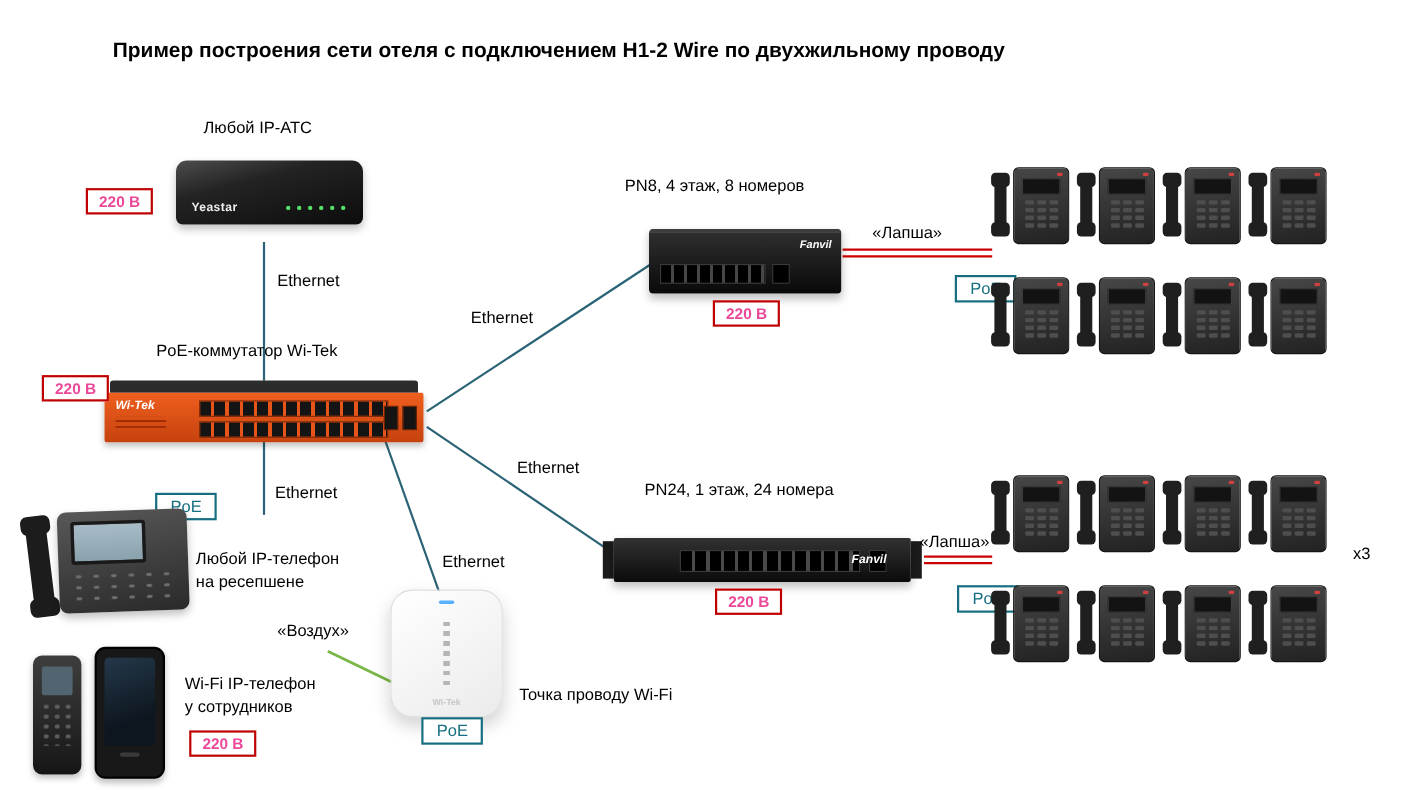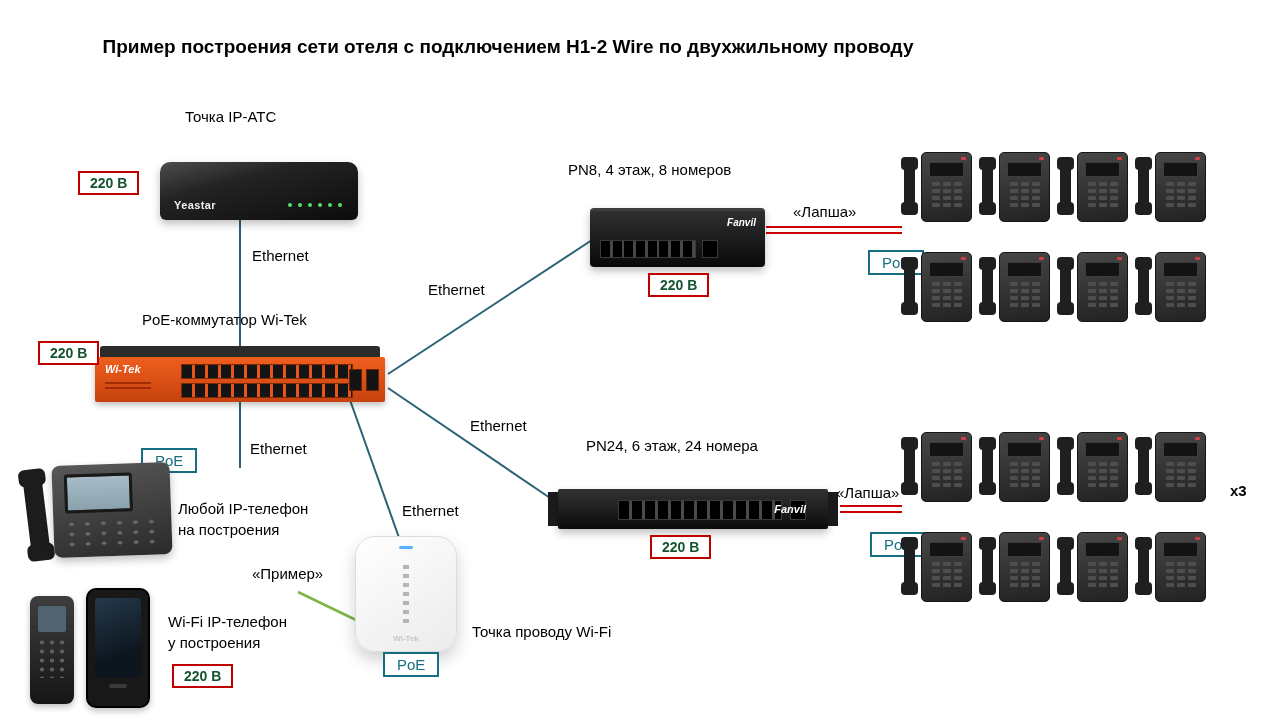--- a/index.html
+++ b/index.html
@@ -3,21 +3,21 @@
 <meta charset="utf-8">
 <style>
   html,body{margin:0;padding:0;background:#fff;}
   .canvas{position:relative;width:1280px;height:720px;background:#fff;overflow:hidden;
           font-family:"Liberation Sans", sans-serif;color:#000;}
   svg.wires{position:absolute;left:0;top:0;width:1280px;height:720px;z-index:1;}
   .abs{position:absolute;z-index:2;}
   .title{top:36px;left:0;width:1016px;text-align:center;font-size:19px;font-weight:bold;}
   .lbl{font-size:15px;white-space:nowrap;}
   .lbl2{font-size:15px;line-height:21px;white-space:nowrap;}
-  .badge-power{border:2px solid #c00000;color:#14532d;font-weight:bold;font-size:14px;
+  .badge-power{border:2px solid #c00000;color:#ec4899;font-weight:bold;font-size:14px;
                padding:2px 10px;background:#fff;white-space:nowrap;}
   .badge-poe{border:2px solid #166e80;color:#166e80;font-size:15px;
              padding:2px 12px;background:#fff;white-space:nowrap;}
   
   .pbx{width:170px;height:58px;background:linear-gradient(165deg,#4d4d4d 0%,#232323 35%,#0c0c0c 100%);
        border-radius:10px 10px 6px 6px;box-shadow:0 4px 8px rgba(0,0,0,.25);}
   .pbx-brand{position:absolute;bottom:9px;left:14px;color:#efefef;font-size:11px;font-weight:bold;letter-spacing:.4px;}
   .pbx-leds{position:absolute;bottom:13px;right:16px;display:flex;gap:6px;}
   .pbx-leds i{width:4px;height:4px;border-radius:50%;background:#54e06a;}
   
@@ -105,22 +105,22 @@
     <line x1="350" y1="400" x2="402" y2="546" stroke="#2a6375" stroke-width="2"></line>
     <line x1="298" y1="592" x2="356" y2="620" stroke="#7ab648" stroke-width="2.5"></line>
     <line x1="766" y1="227" x2="902" y2="227" stroke="#cc0000" stroke-width="2"></line>
     <line x1="766" y1="233" x2="902" y2="233" stroke="#cc0000" stroke-width="2"></line>
     <line x1="840" y1="506" x2="902" y2="506" stroke="#cc0000" stroke-width="2"></line>
     <line x1="840" y1="512" x2="902" y2="512" stroke="#cc0000" stroke-width="2"></line>
   </svg>
 
   <div class="abs title">Пример построения сети отеля с подключением H1-2 Wire по двухжильному проводу</div>
 
-  <div class="abs lbl" style="left:185px;top:108px;">Точка IP-АТС</div>
-  <div class="abs pbx" style="left:160px;top:162px;padding-left:28px;">
+  <div class="abs lbl" style="left:185px;top:108px;">Любой IP-АТС</div>
+  <div class="abs pbx" style="left:160px;top:146px;">
     <span class="pbx-brand">Yeastar</span>
     <span class="pbx-leds">
         <i></i>
         <i></i>
         <i></i>
         <i></i>
         <i></i>
         <i></i>
       </span>
   </div>
@@ -323,21 +323,21 @@
             <i></i>
             <i></i>
             <i></i>
             <i></i>
             <i></i>
           </div>
         </div>
       </div>
     </div>
 
-  <div class="abs lbl" style="left:586px;top:437px;">PN24, 6 этаж, 24 номера</div>
+  <div class="abs lbl" style="left:586px;top:437px;">PN24, 1 этаж, 24 номера</div>
   <div class="abs pn24" style="left:548px;top:486px;">
     <div class="ear l"></div>
     <div class="ear r"></div>
     <div class="pn24-body">
       <div class="pn24-ports"></div>
       <div class="pn24-uplink"></div>
       <span class="brand-fanvil24">Fanvil</span>
     </div>
   </div>
   <div class="abs badge-power" style="left:650px;top:535px;">220 В</div>
@@ -506,49 +506,49 @@
             <i></i>
             <i></i>
             <i></i>
             <i></i>
             <i></i>
             <i></i>
           </div>
         </div>
       </div>
     </div>
-  <div class="abs lbl" style="left:1230px;top:482px;font-weight:bold;">x3</div>
+  <div class="abs lbl" style="left:1230px;top:495px;">x3</div>
 
   <div class="abs badge-poe" style="left:141px;top:448px;">PoE</div>
   <div class="abs deskphone" style="left:25px;top:458px;">
     <div class="dp-handset"></div>
     <div class="dp-body">
       <div class="dp-screen"></div>
       <div class="dp-keys"></div>
     </div>
   </div>
   <div class="abs lbl2" style="left:178px;top:498px;">
     <div>Любой IP-телефон</div>
-    <div>на построения</div>
-  </div>
-
-  <div class="abs lbl" style="left:252px;top:565px;">«Пример»</div>
+    <div>на ресепшене</div>
+  </div>
+
+  <div class="abs lbl" style="left:252px;top:565px;">«Воздух»</div>
   <div class="abs cordless" style="left:28px;top:584px;">
     <div class="cp1">
       <div class="cp1-screen"></div>
       <div class="cp1-keys"></div>
     </div>
     <div class="cp2">
       <div class="cp2-screen"></div>
       <div class="cp2-btn"></div>
     </div>
   </div>
   <div class="abs lbl2" style="left:168px;top:611px;">
     <div>Wi-Fi IP-телефон</div>
-    <div>у построения</div>
+    <div>у сотрудников</div>
   </div>
   <div class="abs badge-power" style="left:172px;top:664px;">220 В</div>
 
   <div class="abs ap" style="left:355px;top:536px;">
     <div class="ap-led"></div>
     <div class="ap-slot"></div>
     <div class="ap-brand">Wi-Tek</div>
   </div>
   <div class="abs lbl" style="left:472px;top:623px;">Точка проводу Wi-Fi</div>
   <div class="abs badge-poe" style="left:383px;top:652px;">PoE</div>

